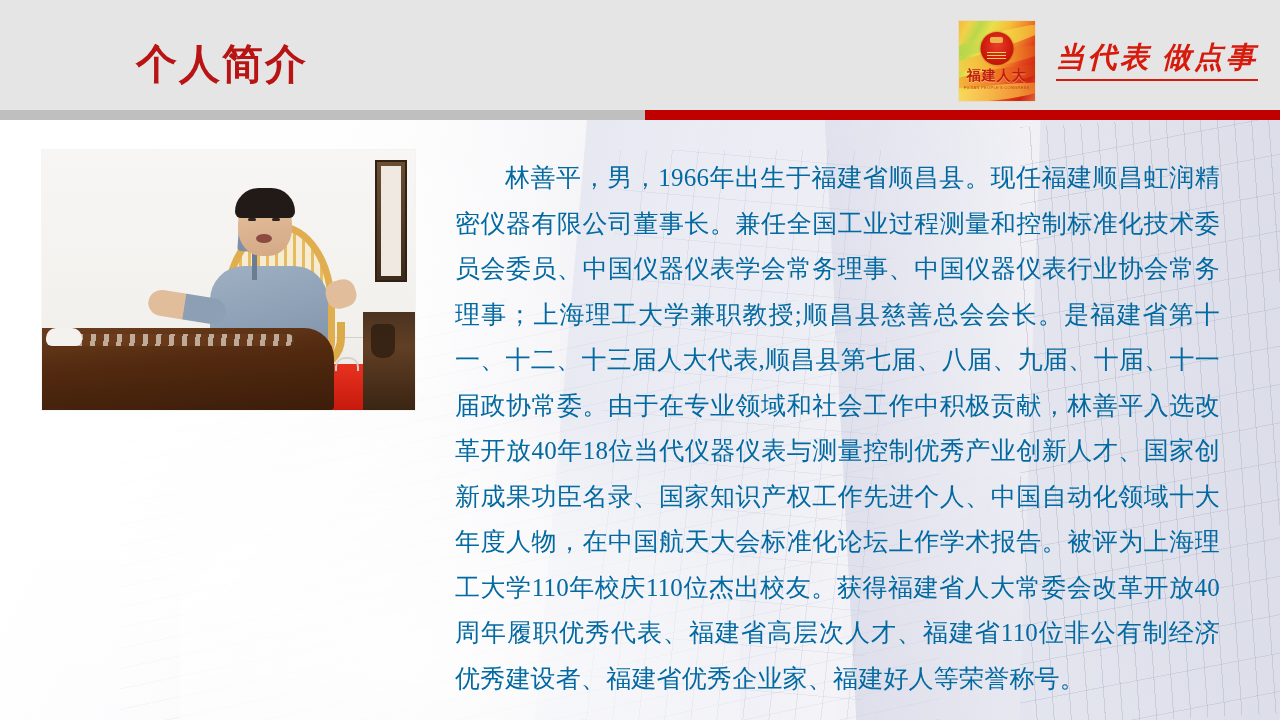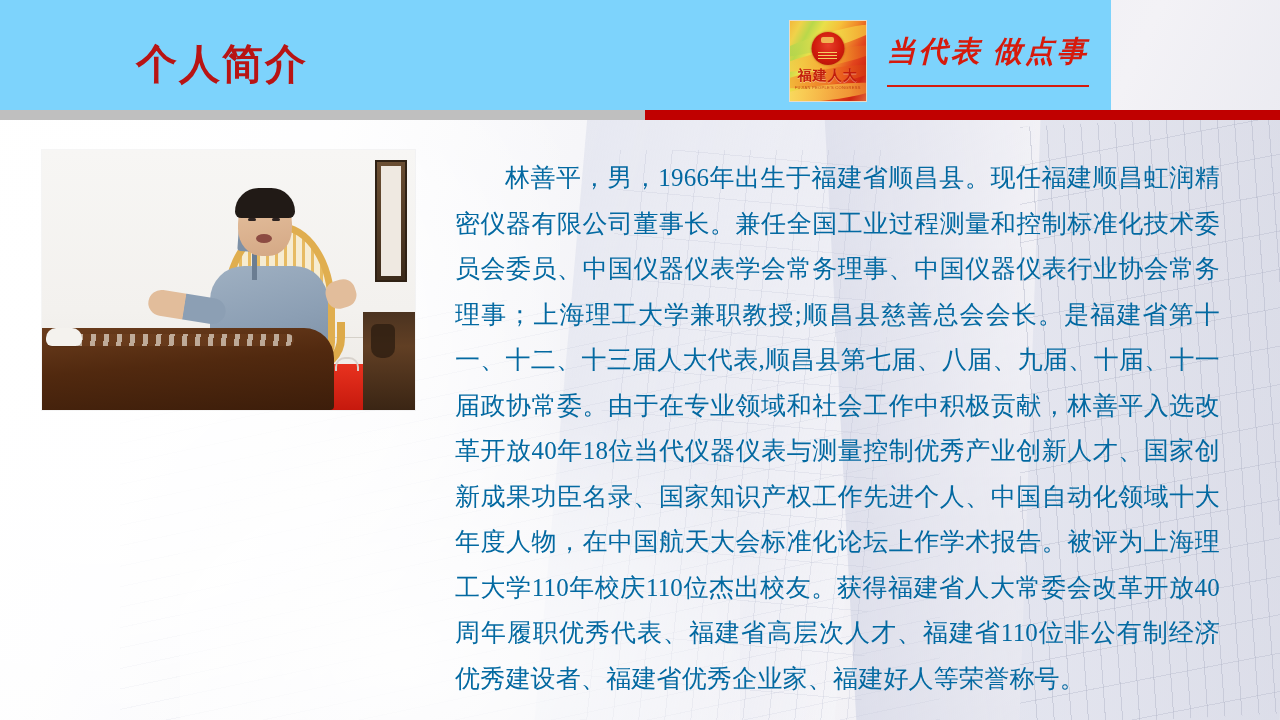--- a/index.html
+++ b/index.html
@@ -119,22 +119,22 @@
     position: absolute;
     left: 180px; bottom: -40px;
     width: 560px; height: 340px;
     background: radial-gradient(ellipse at 40% 70%, rgba(255,255,255,.92) 0%, rgba(255,255,255,.45) 55%, rgba(255,255,255,0) 85%);
   }
 
   
   .header {
     position: absolute;
     left: 0; top: 0;
-    width: 1111px; height: 110px;
-    background: #7dd3fc;
+    width: 1280px; height: 110px;
+    background: #e5e5e5;
     z-index: 3;
   }
   .page-title {
     position: absolute;
     left: 136px;
     top: 44px;
     font-family: "Liberation Serif", "DejaVu Serif", serif;
     font-size: 41px;
     font-weight: 700;
     letter-spacing: 2px;
@@ -234,21 +234,21 @@
   }
 
   .slogan {
     font-family: "Liberation Serif", "DejaVu Serif", serif;
     font-size: 29px;
     font-weight: 700;
     font-style: italic;
     color: #d61a0c;
     letter-spacing: 3px;
     line-height: 1.15;
-    padding-bottom: 16px;
+    padding-bottom: 4px;
     border-bottom: 2px solid #d61a0c;
     white-space: nowrap;
     margin-right: 8px;
   }
 
   
   .divider {
     position: absolute;
     left: 0; top: 110px;
     width: 1280px; height: 10px;

